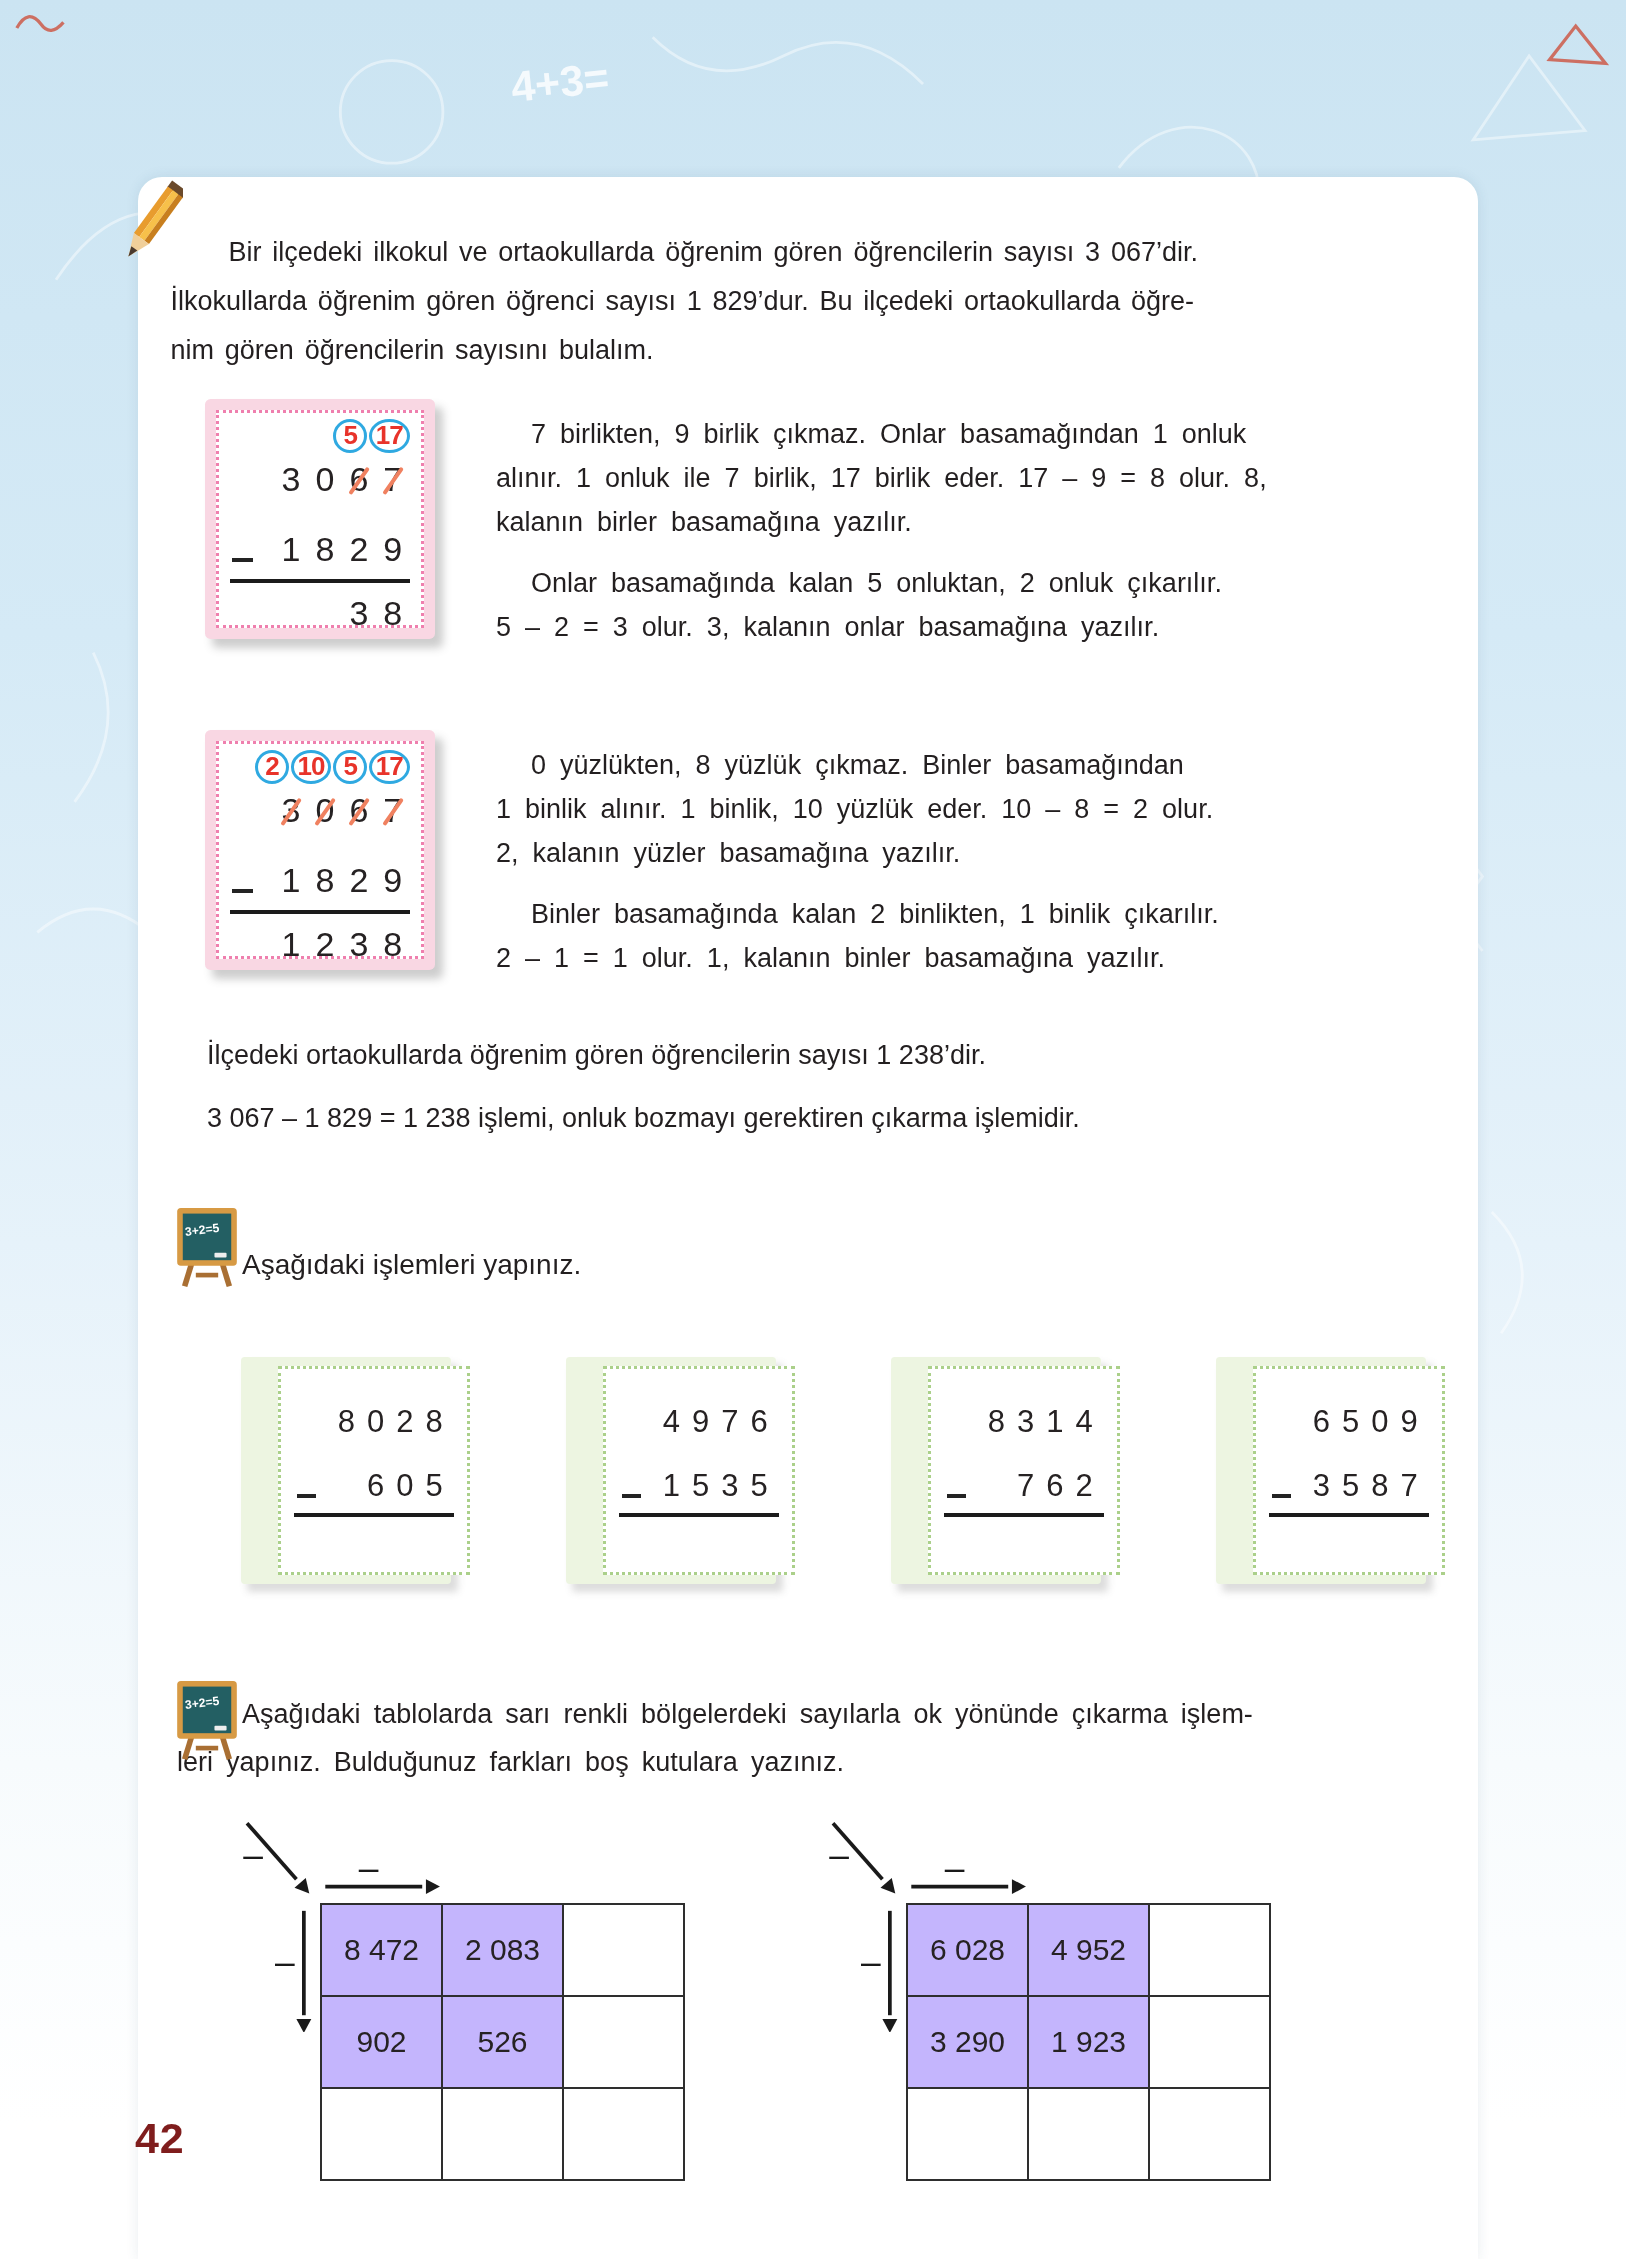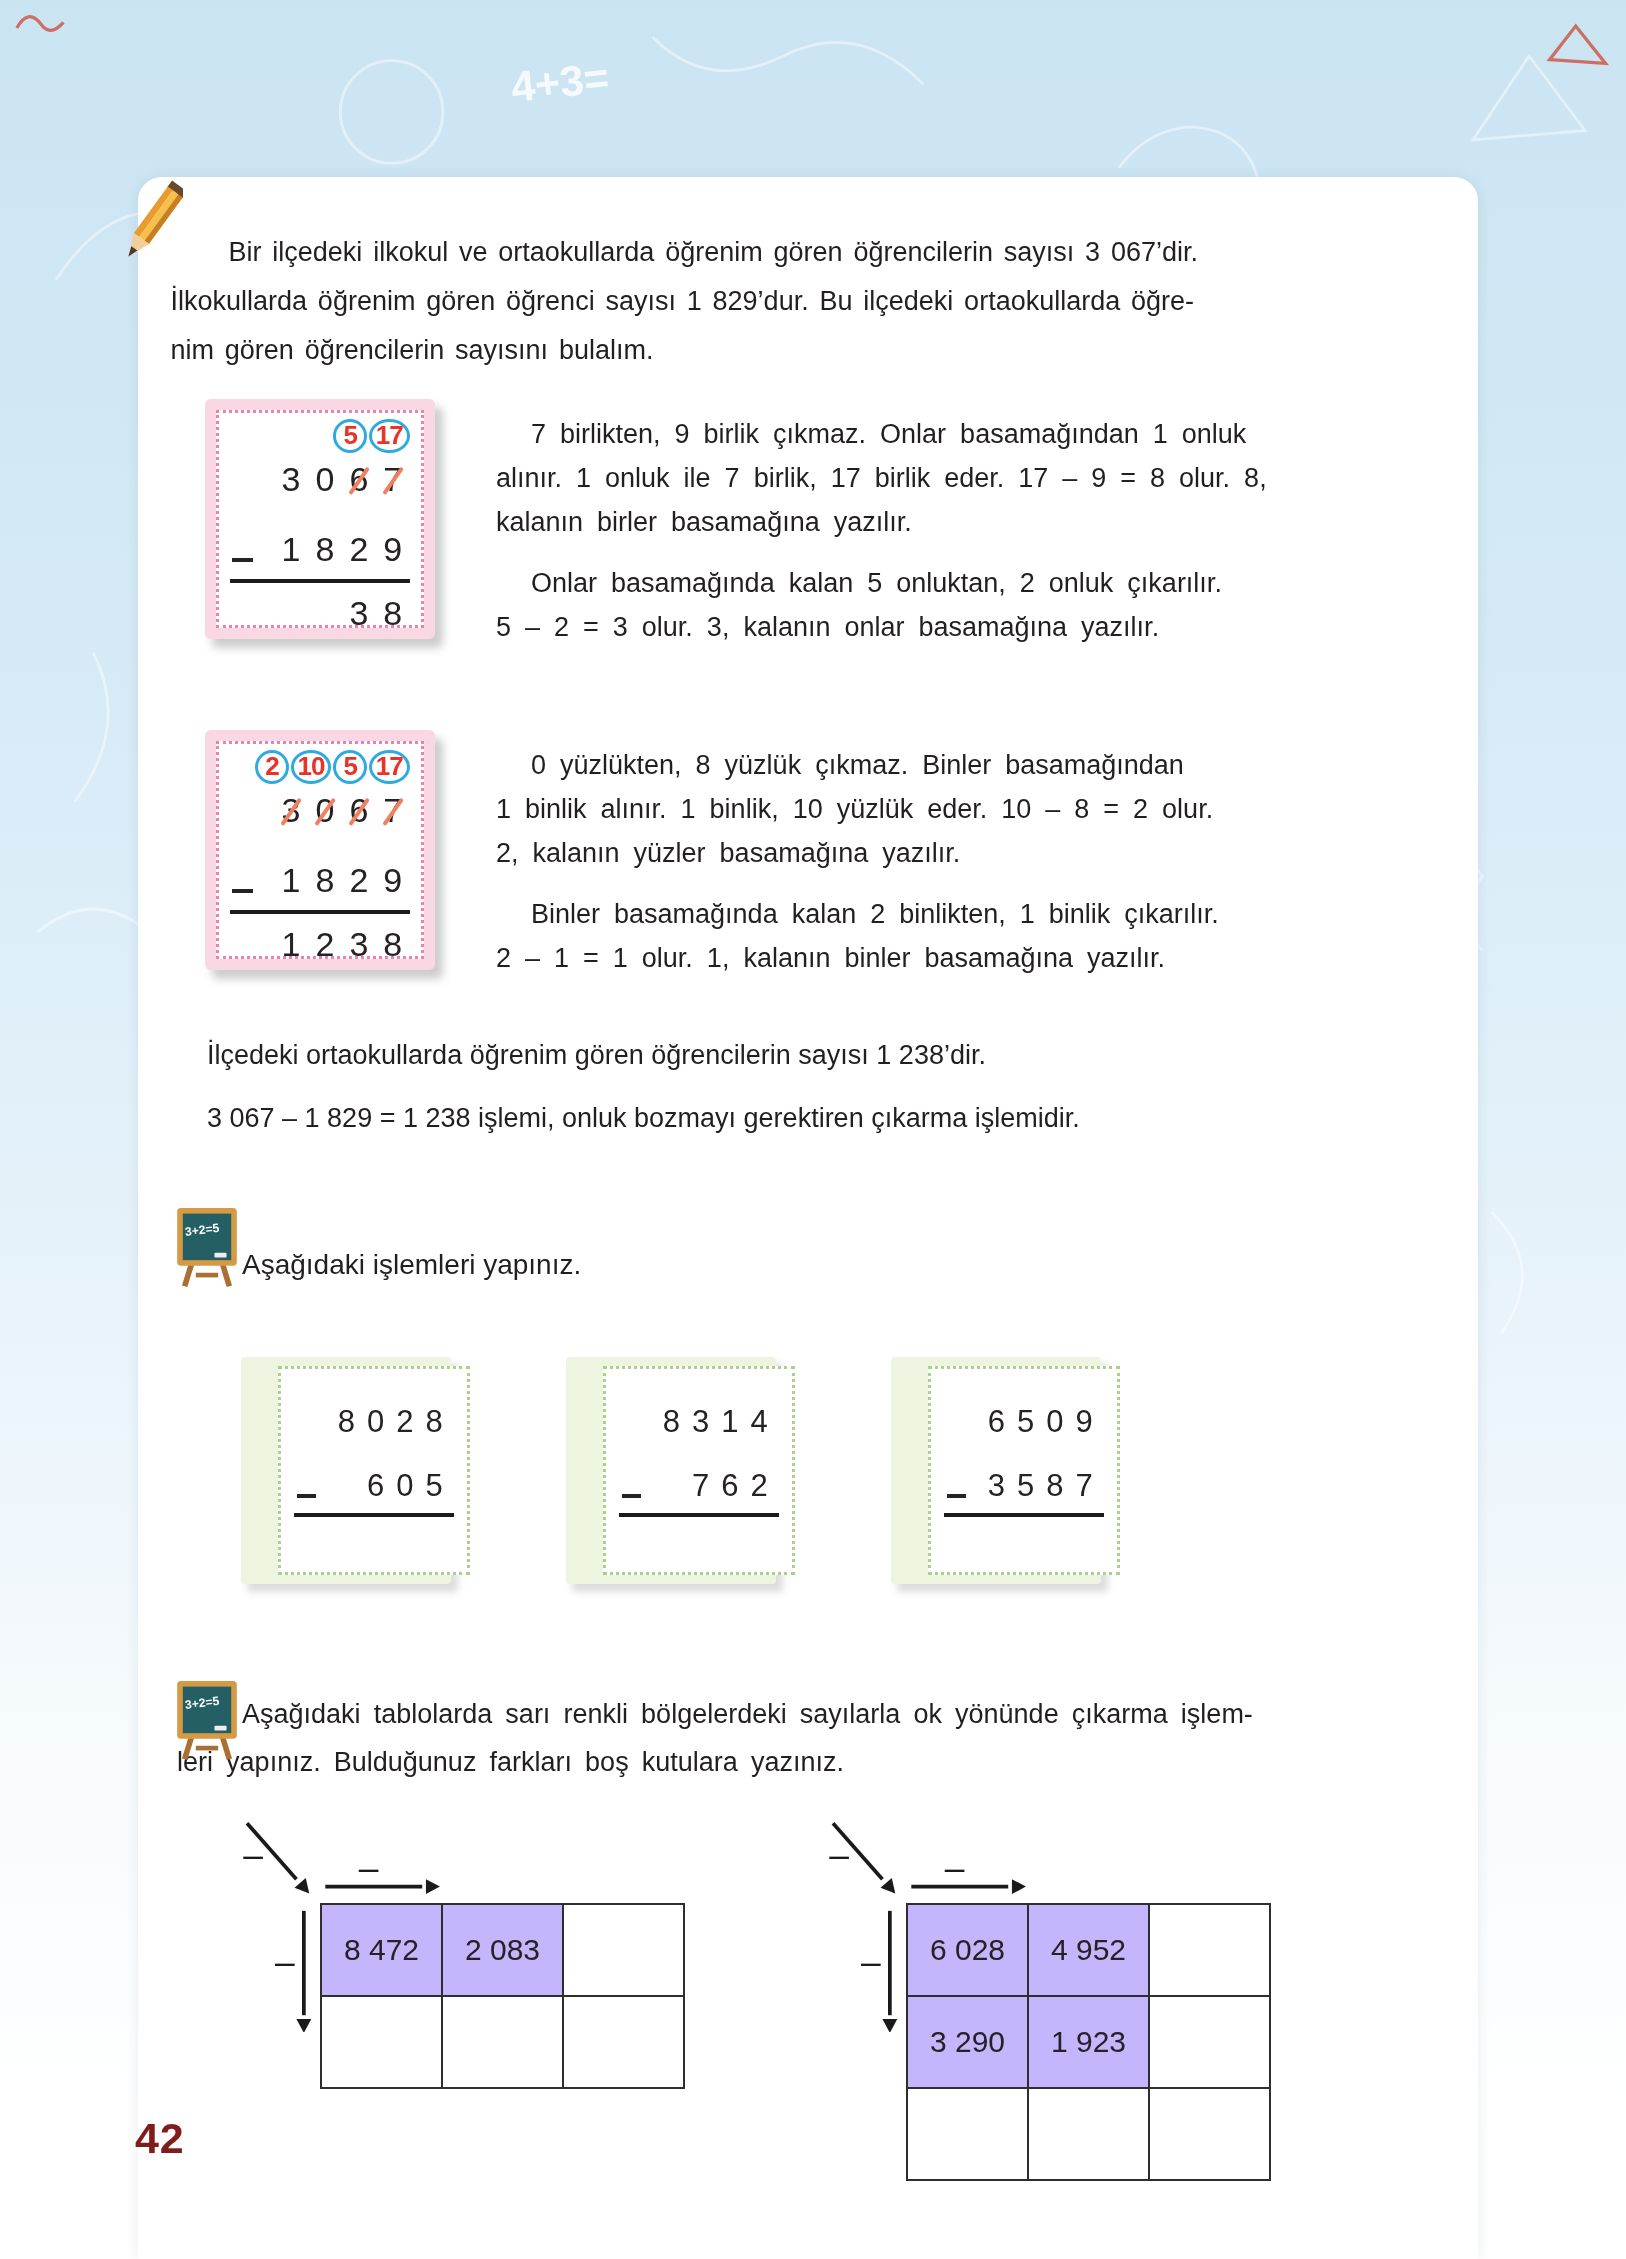--- a/index.html
+++ b/index.html
@@ -212,20 +212,28 @@
     <div class="probbox">
       <div class="inner">
         <span class="pm pmin">8028</span>
         <span class="pbar"></span>
         <span class="pm psub">605</span>
         <span class="prule"></span>
       </div>
     </div>
     <div class="probbox">
       <div class="inner">
+        <span class="pm pmin">4976</span>
+        <span class="pbar"></span>
+        <span class="pm psub">1535</span>
+        <span class="prule"></span>
+      </div>
+    </div>
+    <div class="probbox">
+      <div class="inner">
         <span class="pm pmin">8314</span>
         <span class="pbar"></span>
         <span class="pm psub">762</span>
         <span class="prule"></span>
       </div>
     </div>
     <div class="probbox">
       <div class="inner">
         <span class="pm pmin">6509</span>
         <span class="pbar"></span>
@@ -264,20 +272,25 @@
         <text x="92" y="188">–</text>
       </svg>
       <table class="dtable">
         <tbody>
             <tr>
           <td class="yl">8 472</td>
           <td class="yl">2 083</td>
           <td></td>
         </tr>
         <tr>
+          <td class="yl">902</td>
+          <td class="yl">526</td>
+          <td></td>
+        </tr>
+        <tr>
           <td></td>
           <td></td>
           <td></td>
         </tr>
       </tbody>
         </table>
     </div>
 
     <div class="twrap">
       <svg class="arrows" width="308" height="233" viewBox="0 0 330 250">

